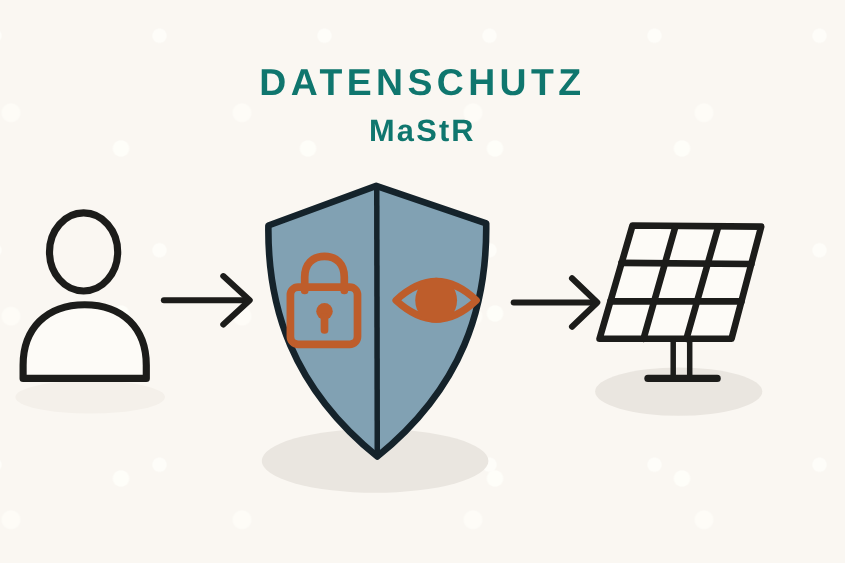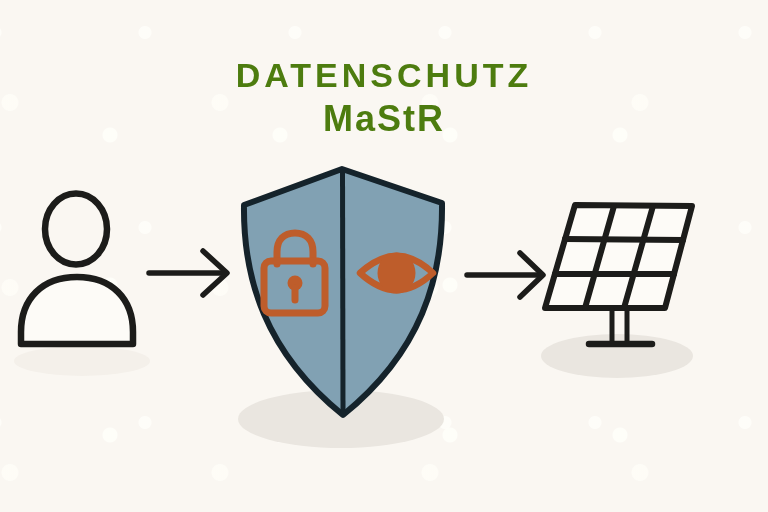--- a/index.html
+++ b/index.html
@@ -9,24 +9,24 @@
     background-image:
       radial-gradient(circle, rgba(255,255,250,0.85) 0 7px, rgba(255,255,250,0) 8px),
       radial-gradient(circle, rgba(255,254,249,0.7) 0 8px, rgba(255,254,249,0) 9px),
       radial-gradient(circle, rgba(255,255,251,0.8) 0 6px, rgba(255,255,251,0) 7px);
     background-size:170px 150px, 210px 185px, 150px 195px;
     background-position:25px 60px, 115px 10px, 70px 130px;
     font-family:"Liberation Sans", sans-serif;
   }
   .title{
     position:absolute;top:53px;left:0;right:0;
-    text-align:center;color:#4d7c0f;font-weight:700;
+    text-align:center;color:#0f766e;font-weight:700;
   }
   .title .l1{font-size:34px;letter-spacing:4px;line-height:44px;}
-  .title .l2{font-size:36px;letter-spacing:2px;line-height:44px;}
+  .title .l2{font-size:28px;letter-spacing:2px;line-height:44px;}
   svg.scene{position:absolute;left:0;top:0;}
 </style>
 </head>
 <body>
 
 <div class="title">
   <div class="l1">DATENSCHUTZ</div>
   <div class="l2">MaStR</div>
 </div>
 

